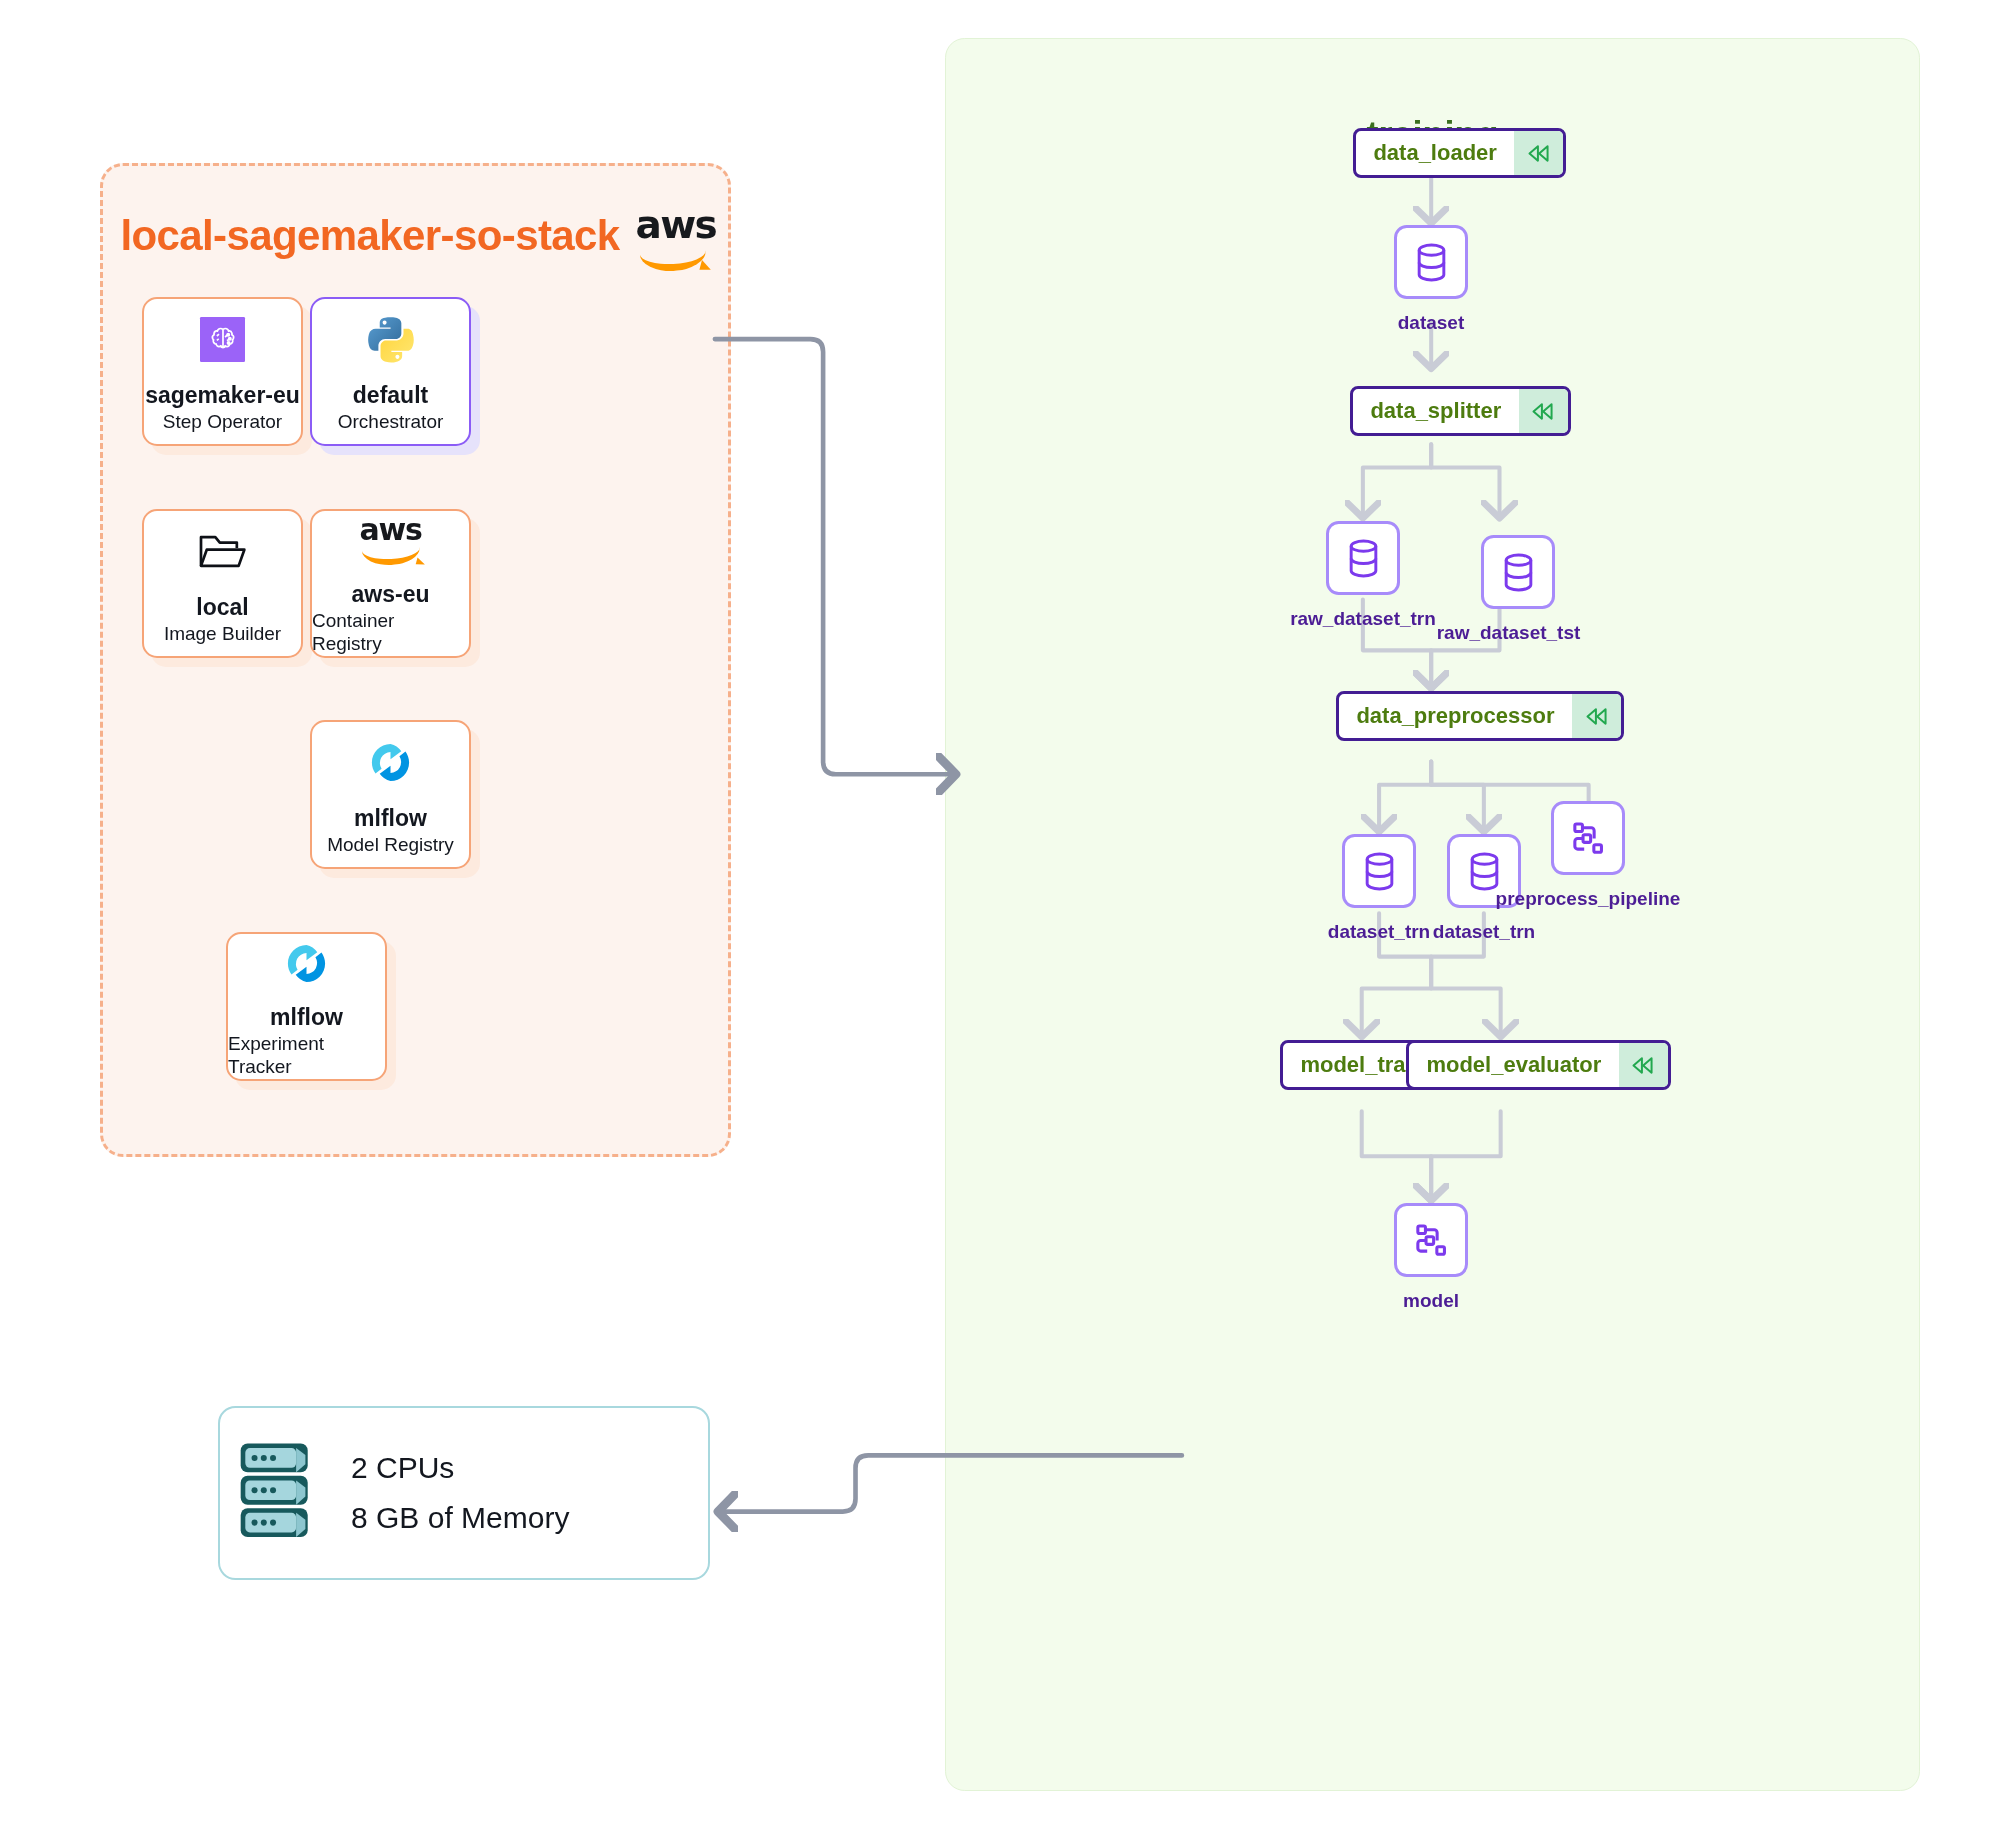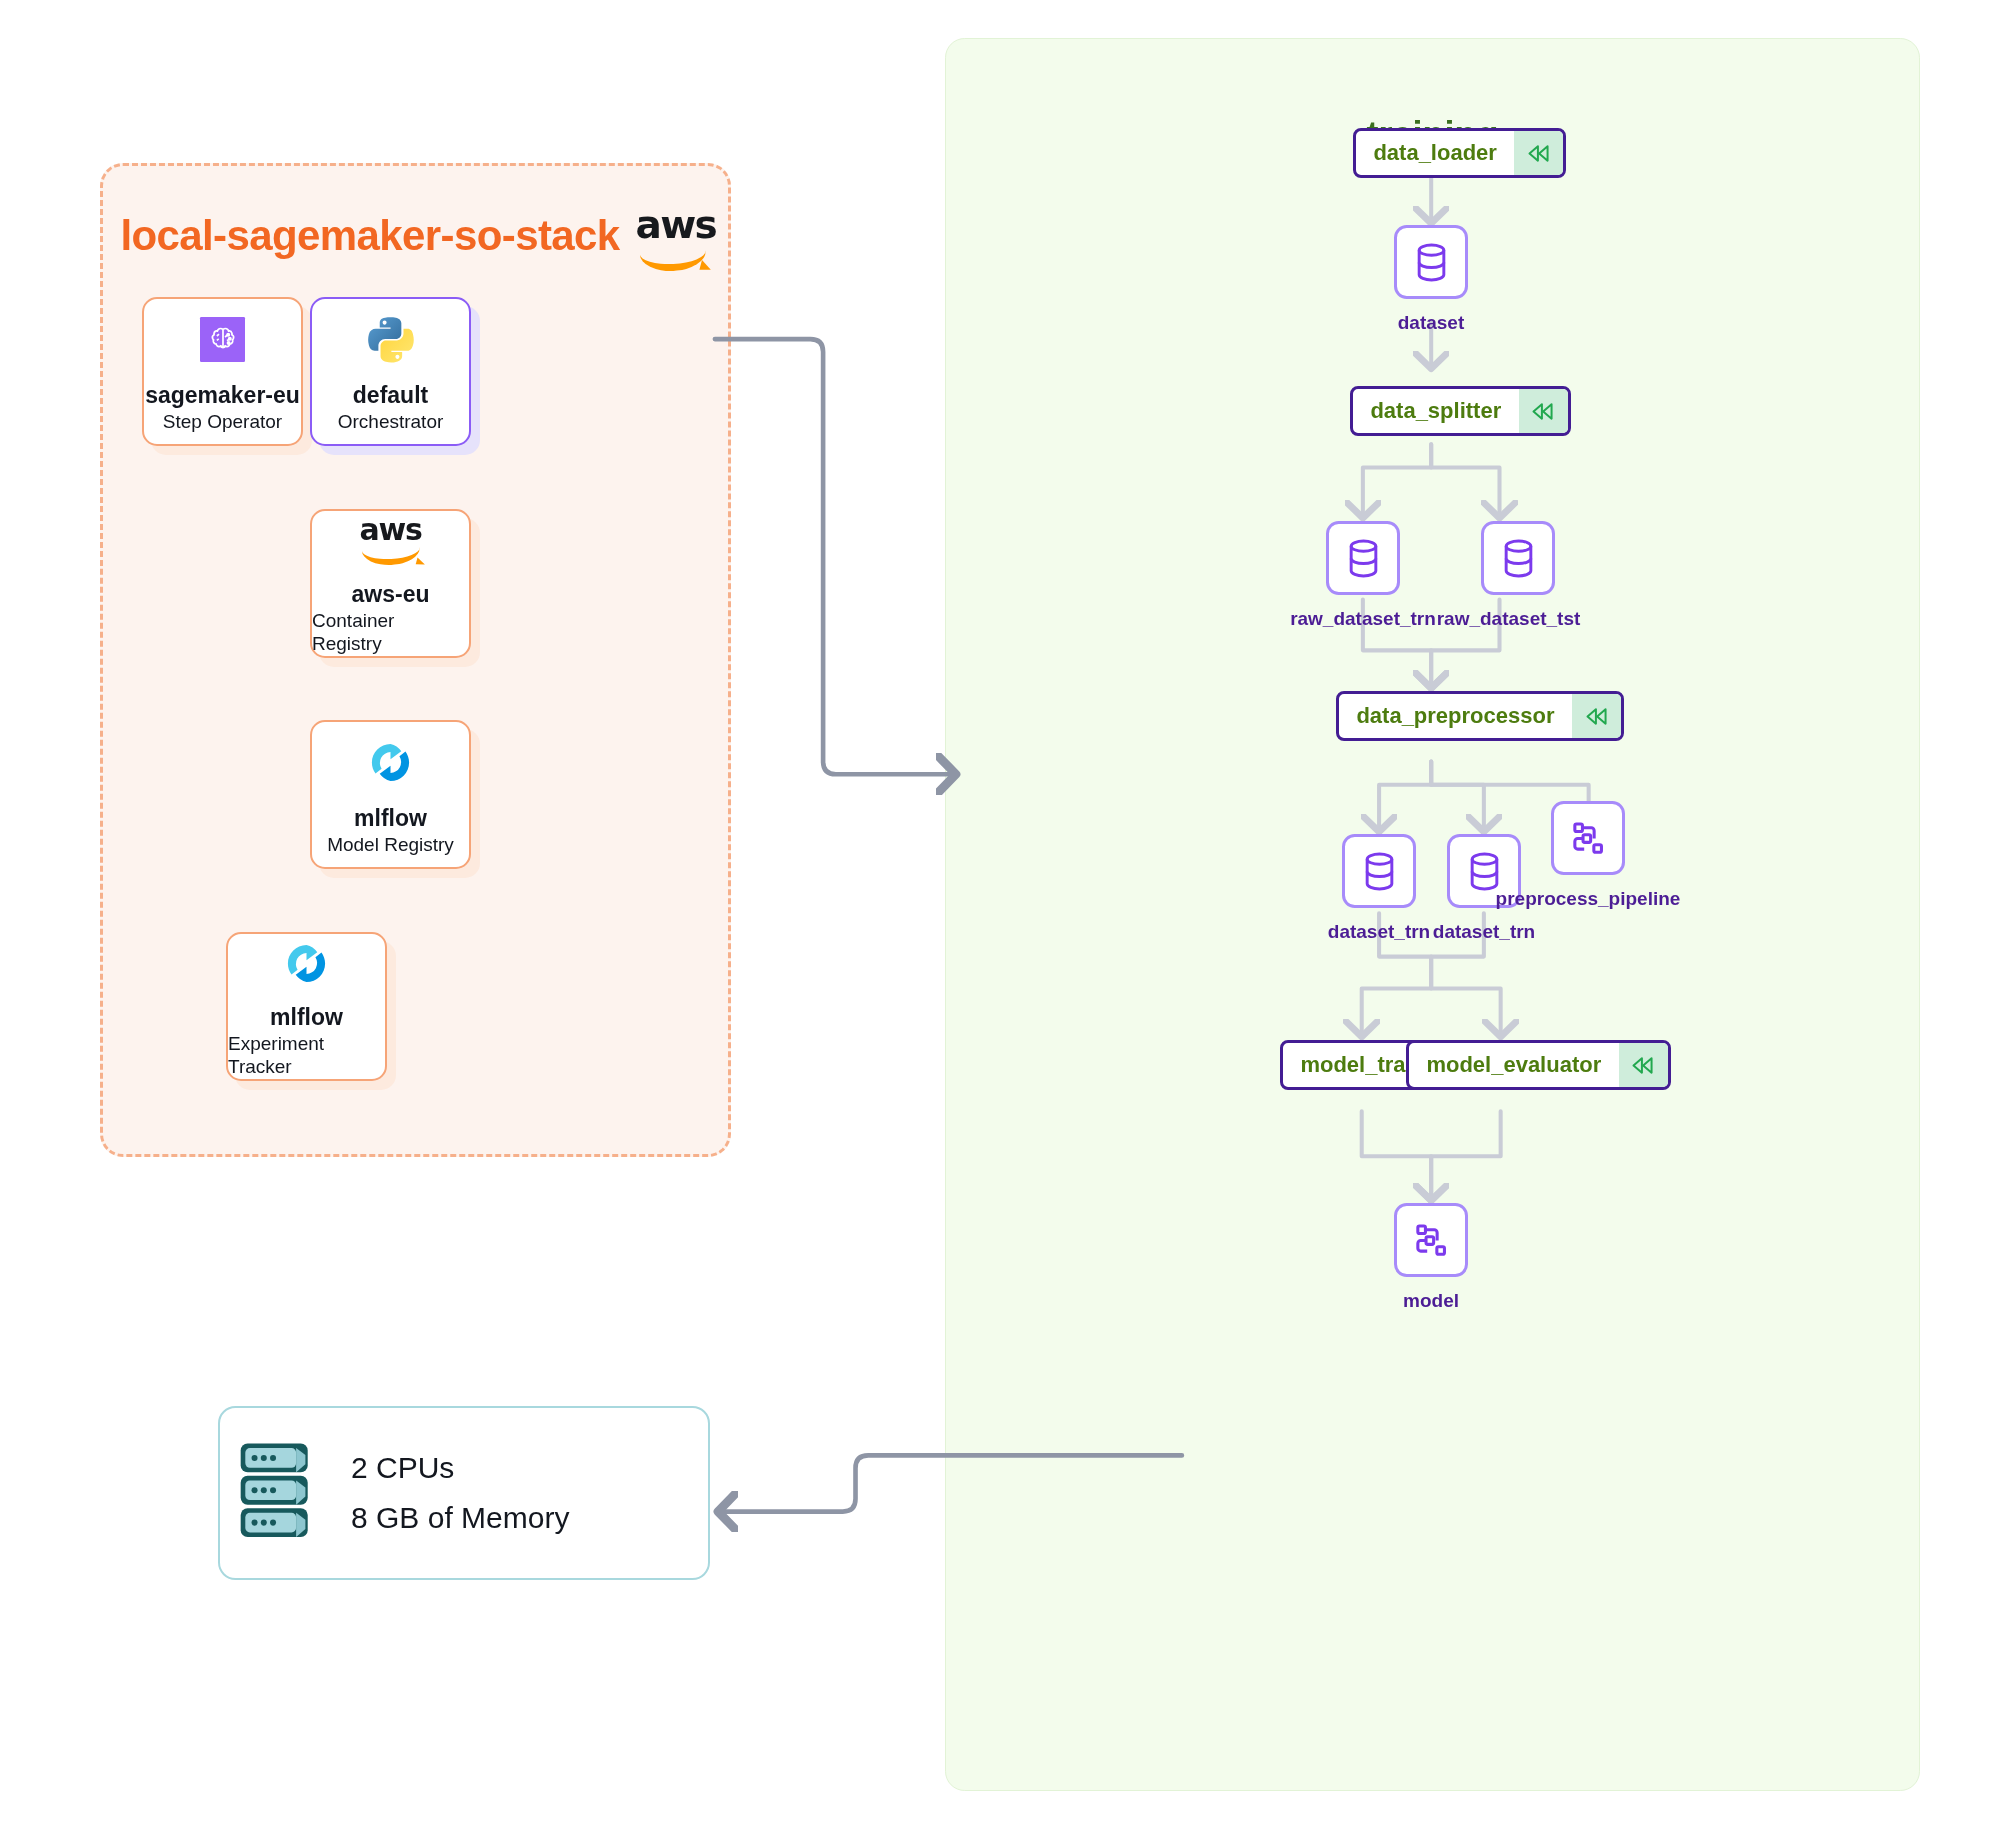--- a/index.html
+++ b/index.html
@@ -173,20 +173,33 @@
           </defs>
           <path fill="url(#pyb)" d="M31.9 4c-2.4 0-4.6.2-6.6.6-5.7 1-6.8 3.1-6.8 7v5.2h13.6v1.7H13.4c-3.9 0-7.4 2.4-8.5 6.9-1.2 5.2-1.3 8.4 0 13.8 1 4.1 3.3 6.9 7.2 6.9h4.7v-6.3c0-4.5 3.8-8.4 8.5-8.4h13.5c3.8 0 6.8-3.1 6.8-6.9V11.6c0-3.7-3.1-6.4-6.8-7-2.3-.4-4.7-.6-7-.6zm-7.3 4.2c1.4 0 2.5 1.2 2.5 2.6s-1.1 2.6-2.5 2.6-2.5-1.2-2.5-2.6 1.1-2.6 2.5-2.6z"></path>
           <path fill="url(#pyy)" d="M48.3 18.5v6.1c0 4.7-4 8.6-8.5 8.6H26.3c-3.7 0-6.8 3.2-6.8 6.9v12.9c0 3.7 3.2 5.9 6.8 6.9 4.3 1.3 8.4 1.5 13.5 0 3.4-1 6.8-3 6.8-6.9v-5.2H33.1v-1.7h20.3c3.9 0 5.4-2.8 6.8-6.9 1.4-4.3 1.3-8.4 0-13.8-.9-4-2.9-6.9-6.8-6.9h-5.1zm-7.6 32.7c1.4 0 2.5 1.2 2.5 2.6s-1.1 2.6-2.5 2.6-2.5-1.2-2.5-2.6 1.1-2.6 2.5-2.6z"></path>
         </svg>
       </div>
       <div class="comp-name">default</div>
       <div class="comp-role">Orchestrator</div>
     </div>
   </div>
 
+  <div class="comp-wrap" style="left:39px;top:343px;width:161px;height:149px;">
+    <div class="comp-shadow"></div>
+    <div class="comp-card">
+      <div class="comp-icon">
+        <svg class="ic-folder" viewBox="0 0 28 24" fill="none" stroke="#0e1117" stroke-width="1.5" stroke-linejoin="round">
+          <path d="M2 20V4h8l2.5 3H22v3"></path>
+          <path d="M2 20l3.2-9h21L23 20z"></path>
+        </svg>
+      </div>
+      <div class="comp-name">local</div>
+      <div class="comp-role">Image Builder</div>
+    </div>
+  </div>
 
   <div class="comp-wrap" style="left:207px;top:343px;width:161px;height:149px;">
     <div class="comp-shadow"></div>
     <div class="comp-card">
       <div class="comp-icon">
         <span class="ic-awsword">
           <span class="w">aws</span>
           <span class="s"></span>
         </span>
       </div>
@@ -325,21 +338,21 @@
     <div class="art-box">
       <svg width="37" height="41" viewBox="0 0 24 26" fill="none" stroke="#7c3aed" stroke-width="1.9">
         <ellipse cx="12" cy="5" rx="8" ry="3.3"></ellipse>
         <path d="M4 5v16c0 1.8 3.6 3.3 8 3.3s8-1.5 8-3.3V5"></path>
         <path d="M4 13c0 1.8 3.6 3.3 8 3.3s8-1.5 8-3.3"></path>
       </svg>
     </div>
     <div class="art-label">raw_dataset_trn</div>
   </div>
 
-  <div class="art-node" style="left:516px;top:482px;padding-left:19px;">
+  <div class="art-node" style="left:516px;top:496px;padding-left:19px;">
     <div class="art-box">
       <svg width="37" height="41" viewBox="0 0 24 26" fill="none" stroke="#7c3aed" stroke-width="1.9">
         <ellipse cx="12" cy="5" rx="8" ry="3.3"></ellipse>
         <path d="M4 5v16c0 1.8 3.6 3.3 8 3.3s8-1.5 8-3.3V5"></path>
         <path d="M4 13c0 1.8 3.6 3.3 8 3.3s8-1.5 8-3.3"></path>
       </svg>
     </div>
     <div class="art-label">raw_dataset_tst</div>
   </div>
 

